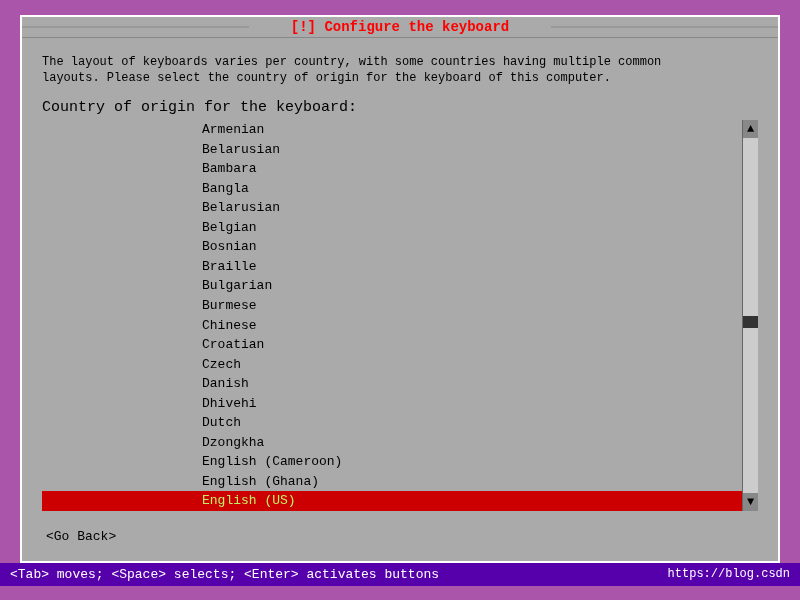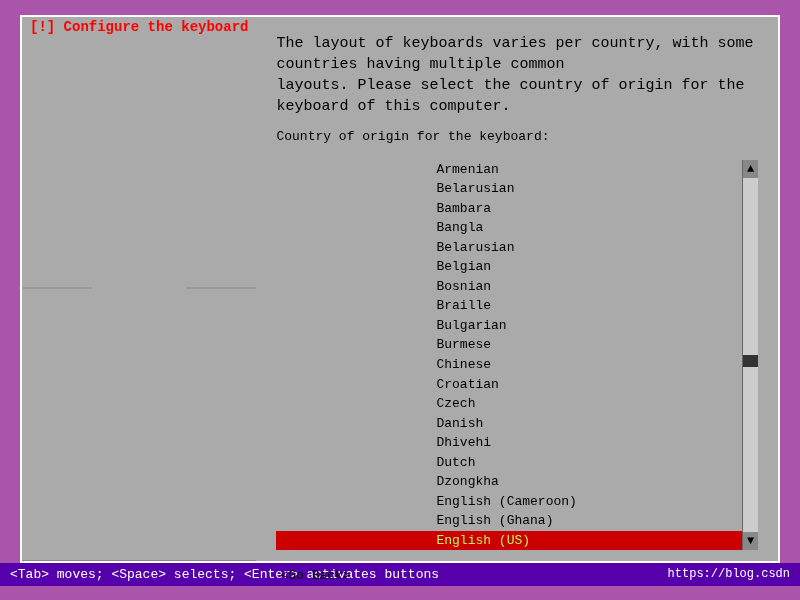--- a/index.html
+++ b/index.html
@@ -20,21 +20,21 @@
       align-items: center;
       justify-content: center;
     }
 
     #main-dialog {
       width: 760px;
       height: 548px;
       background-color: #aaaaaa;
       border: 2px solid #ffffff;
       display: flex;
-      flex-direction: row;
+      flex-direction: column;
       position: relative;
     }
 
     #title-bar {
       background-color: #aaaaaa;
       text-align: center;
       padding: 2px 0;
       color: #ff0000;
       font-weight: bold;
       border-bottom: 1px solid #888888;
@@ -73,27 +73,27 @@
       padding: 16px 20px;
       flex: 1;
       display: flex;
       flex-direction: column;
     }
 
     #description {
       color: #000000;
       line-height: 1.4;
       margin-bottom: 12px;
+      font-size: 12px;
+    }
+
+    #country-label {
+      color: #000000;
+      margin-bottom: 4px;
       font-size: 15px;
-    }
-
-    #country-label {
-      color: #000000;
-      margin-bottom: 16px;
-      font-size: 13px;
     }
 
     #list-container {
       display: flex;
       flex: 1;
       position: relative;
       margin-bottom: 12px;
     }
 
     #keyboard-list {

